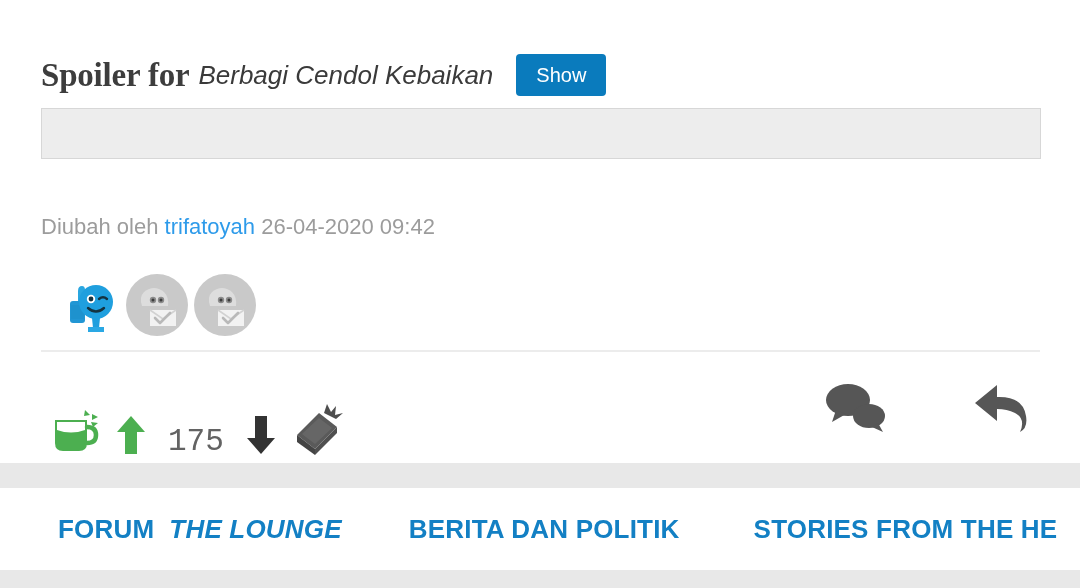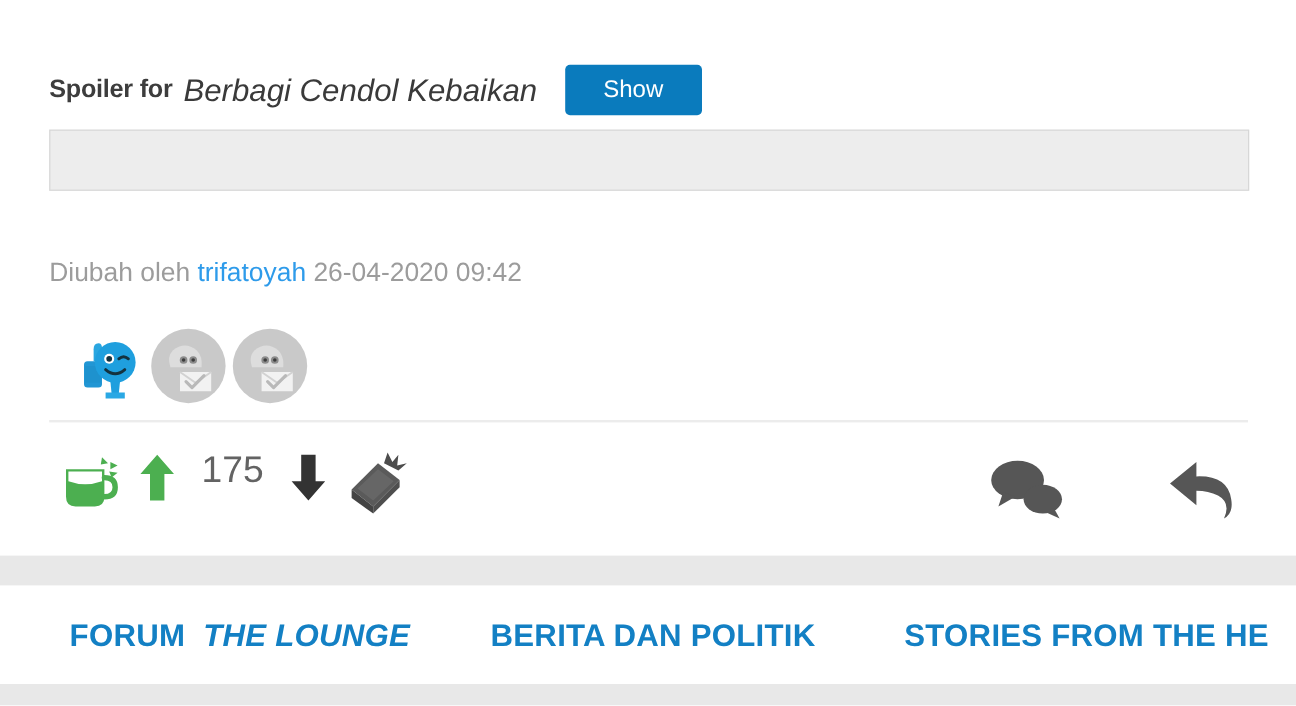--- a/index.html
+++ b/index.html
@@ -25,41 +25,42 @@
   
   .spoiler-row {
     position: absolute;
     left: 41px;
     top: 52px;
     display: flex;
     align-items: center;
     height: 46px;
   }
   .spoiler-label {
-    font-size: 21px;
+    font-size: 33px;
     font-weight: bold;
     color: #3d3d3d;
     letter-spacing: -0.2px;
     white-space: nowrap;
+    font-family: Liberation Serif, serif;
   }
   .spoiler-title {
     font-size: 26px;
     font-style: italic;
     color: #3a3a3a;
     margin-left: 9px;
     white-space: nowrap;
   }
   .show-button {
     margin-left: 23px;
     background: #0a7bbd;
     color: #ffffff;
     font-size: 20px;
     border: none;
     border-radius: 4px;
-    padding: 0 32px;
+    padding: 0 20px;
     height: 42px;
     line-height: 42px;
     cursor: pointer;
     white-space: nowrap;
     font-family: "Liberation Sans", sans-serif;
   }
 
   
   .spoiler-box {
     position: absolute;
@@ -135,24 +136,25 @@
   .action-bar {
     position: absolute;
     left: 0;
     top: 370px;
     width: 1080px;
     height: 74px;
   }
   .actions-left {
     position: absolute;
     left: 46px;
-    top: 4px;
-    display: flex;
-    align-items: flex-start;
+    top: 15px;
+    display: flex;
+    align-items: flex-end;
     height: 74px;
+    font-family: Liberation Mono, monospace;
   }
   .actions-right {
     position: absolute;
     right: 42px;
     top: 0;
     display: flex;
     align-items: center;
     height: 74px;
   }
   .act {

